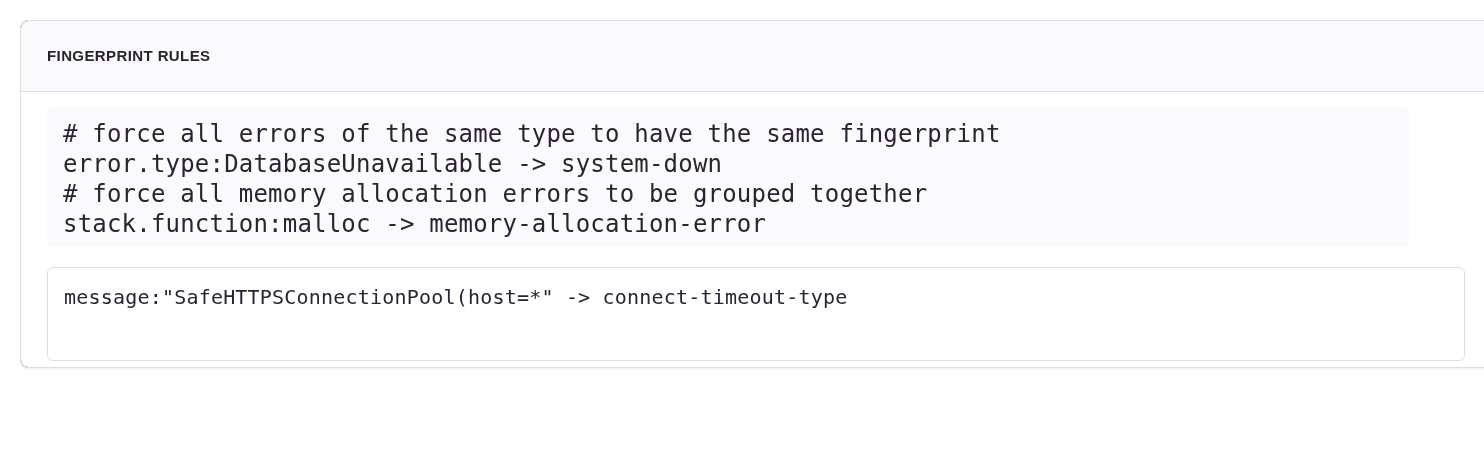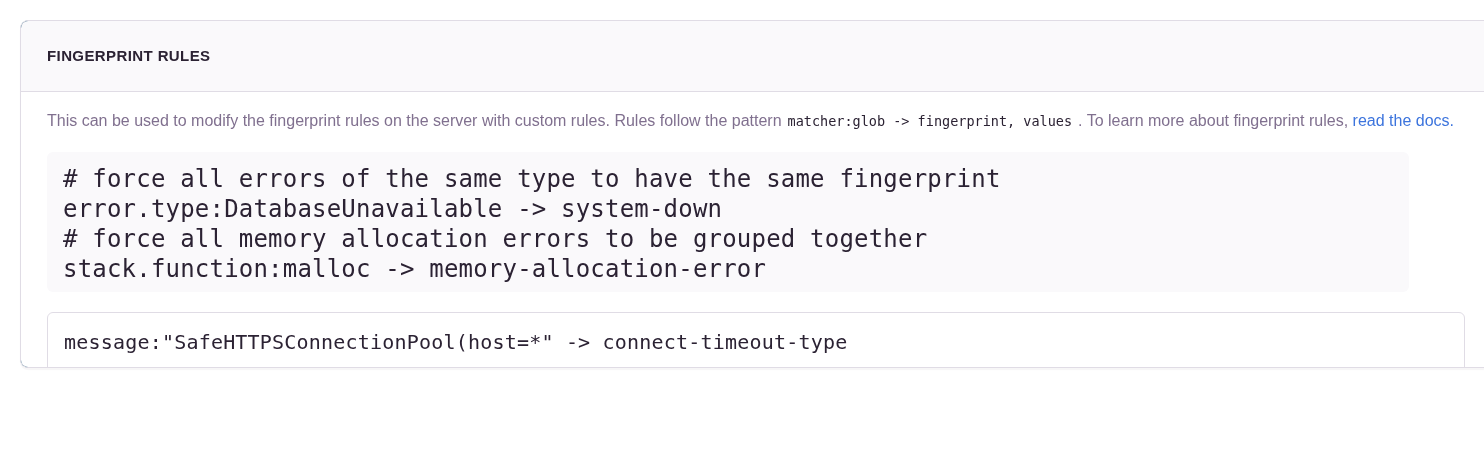--- a/index.html
+++ b/index.html
@@ -87,21 +87,20 @@
   }
 </style>
 </head>
 <body>
 
 <div class="panel">
   <div class="panel-header">
     <span class="panel-title">FINGERPRINT RULES</span>
   </div>
   <div class="panel-body">
-    <p class="description"><span>This can be used to modify the fingerprint rules on the server with custom rules. Rules follow the pattern</span><code class="inline-code">matcher:glob -&gt; fingerprint, values</code><span>. To learn more about fingerprint rules, </span><a class="docs-link" href="#">read the docs.</a></p>
 
     <pre class="example-block"># force all errors of the same type to have the same fingerprint
 error.type:DatabaseUnavailable -&gt; system-down
 # force all memory allocation errors to be grouped together
 stack.function:malloc -&gt; memory-allocation-error</pre>
 
     <textarea class="rules-input" spellcheck="false" style="">message:"SafeHTTPSConnectionPool(host=*" -&gt; connect-timeout-type</textarea>
   </div>
 </div>
 

